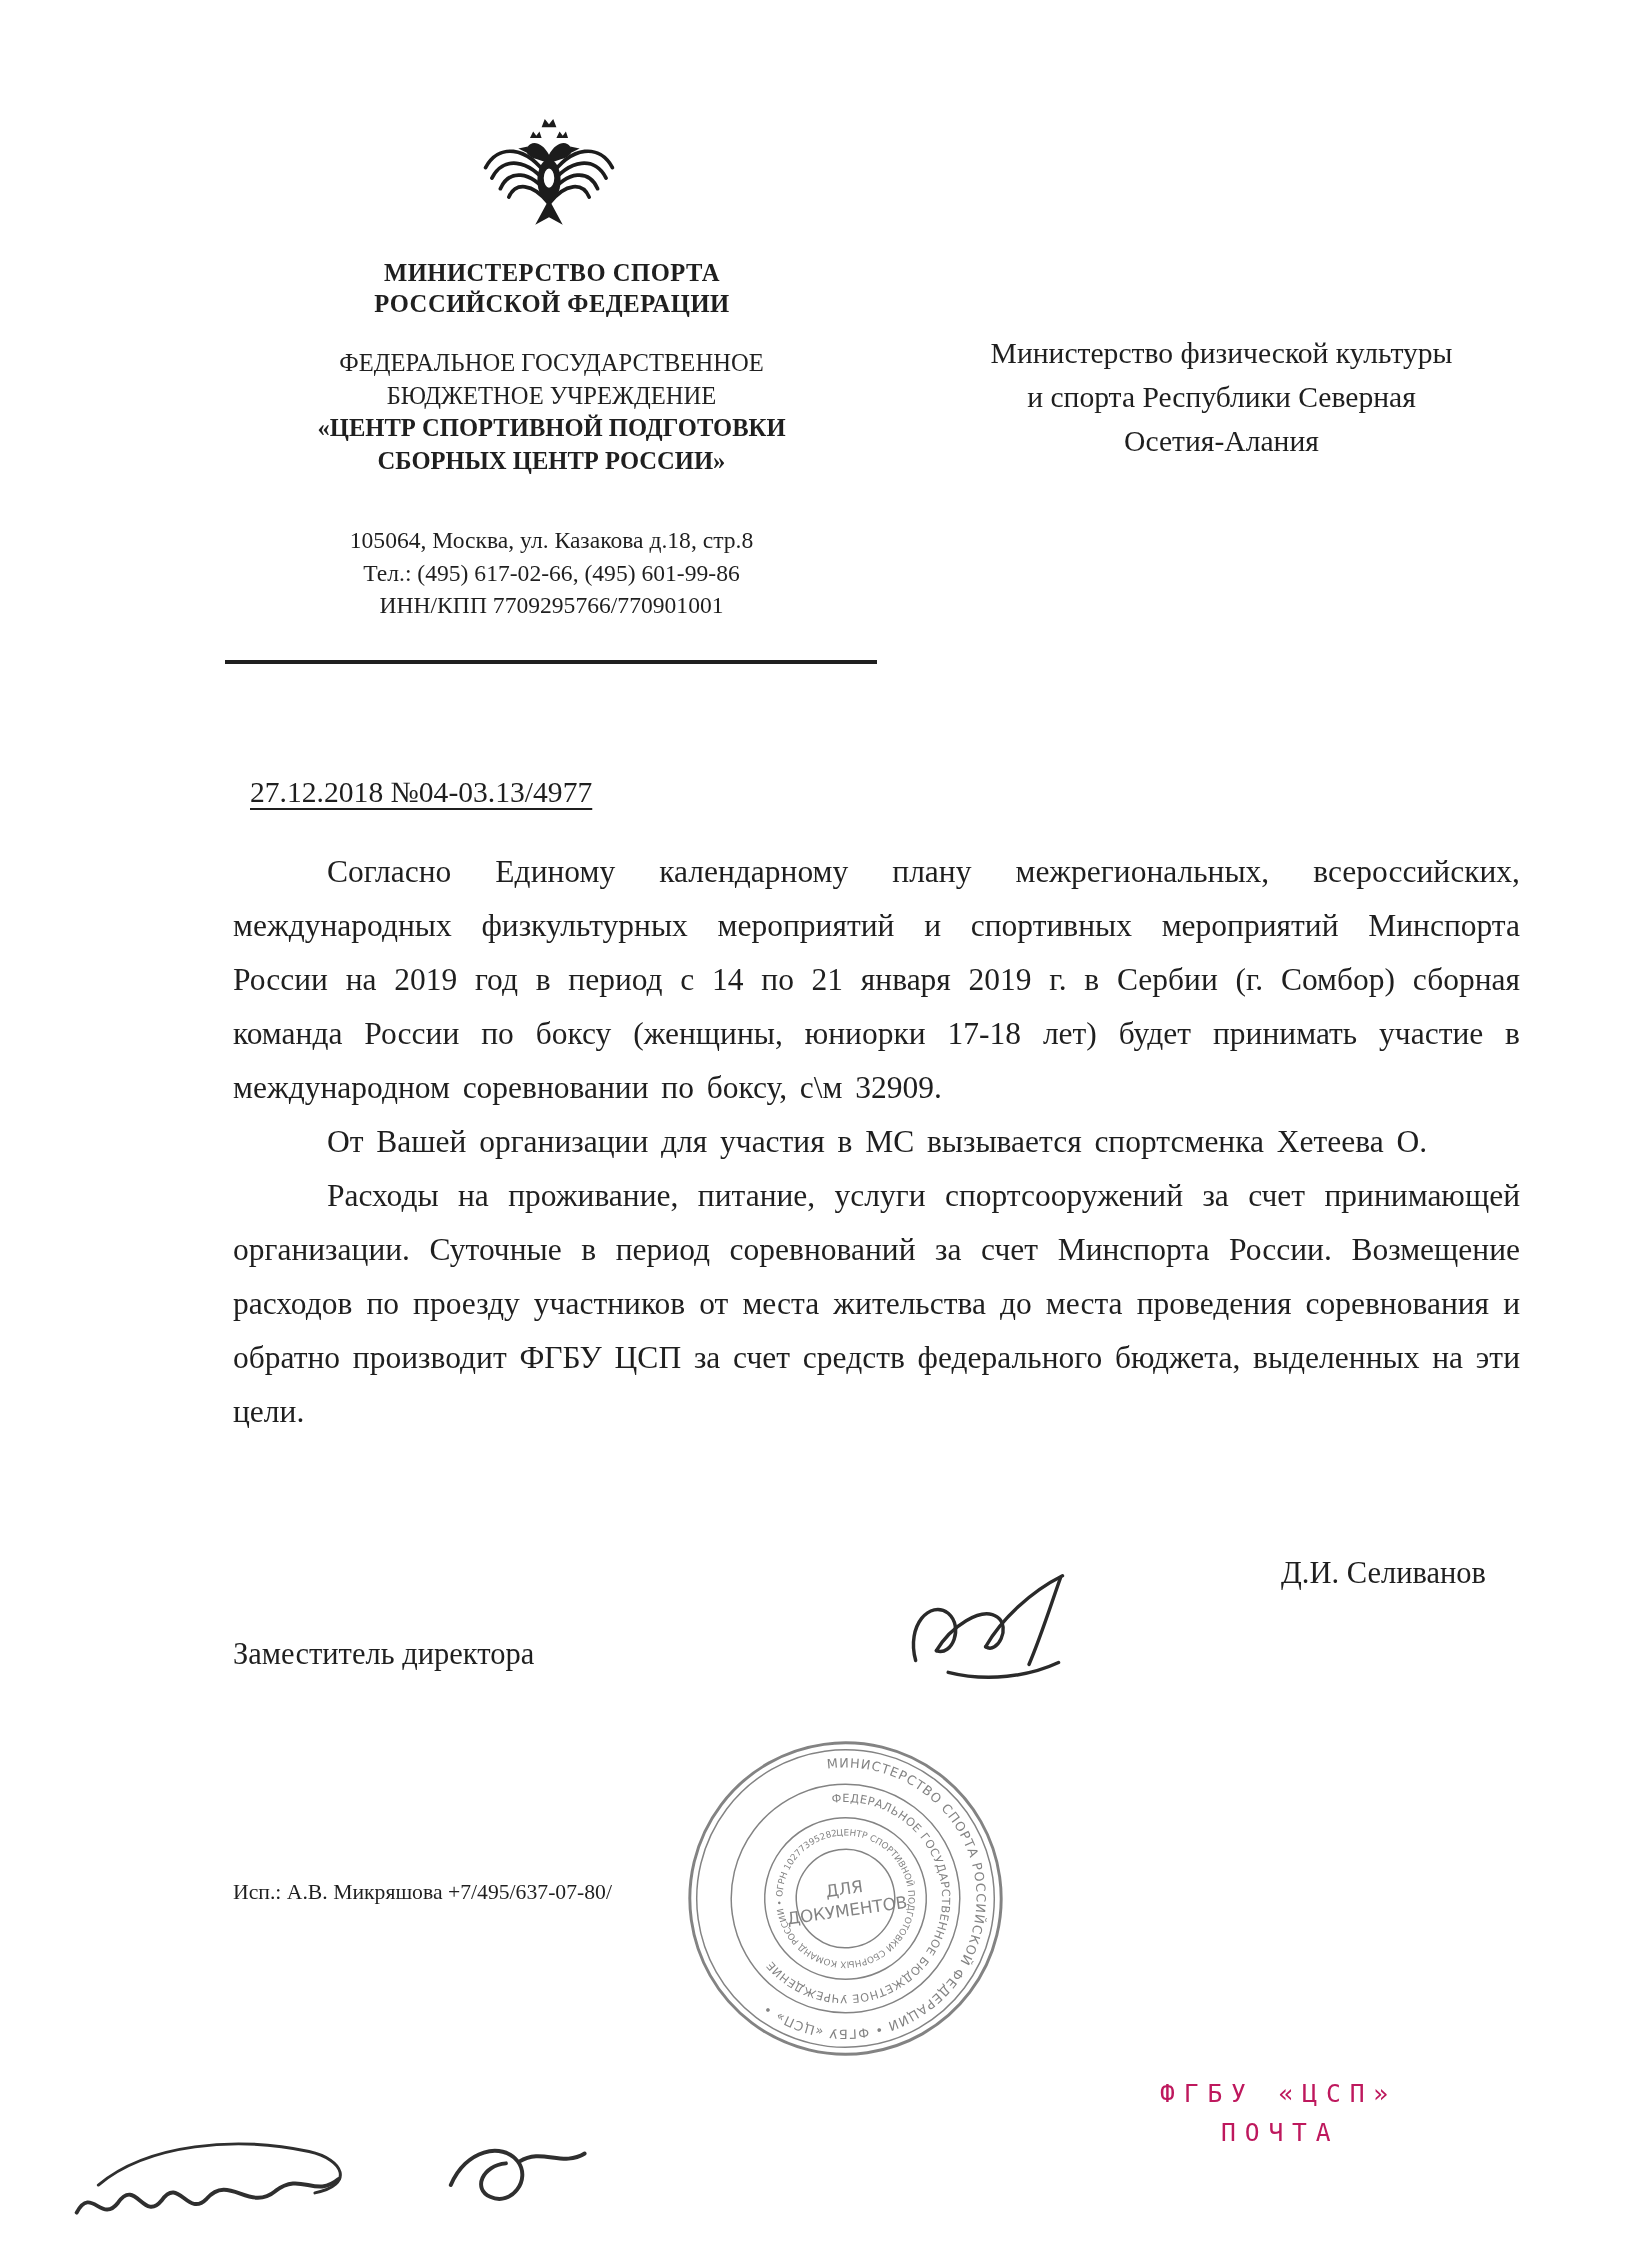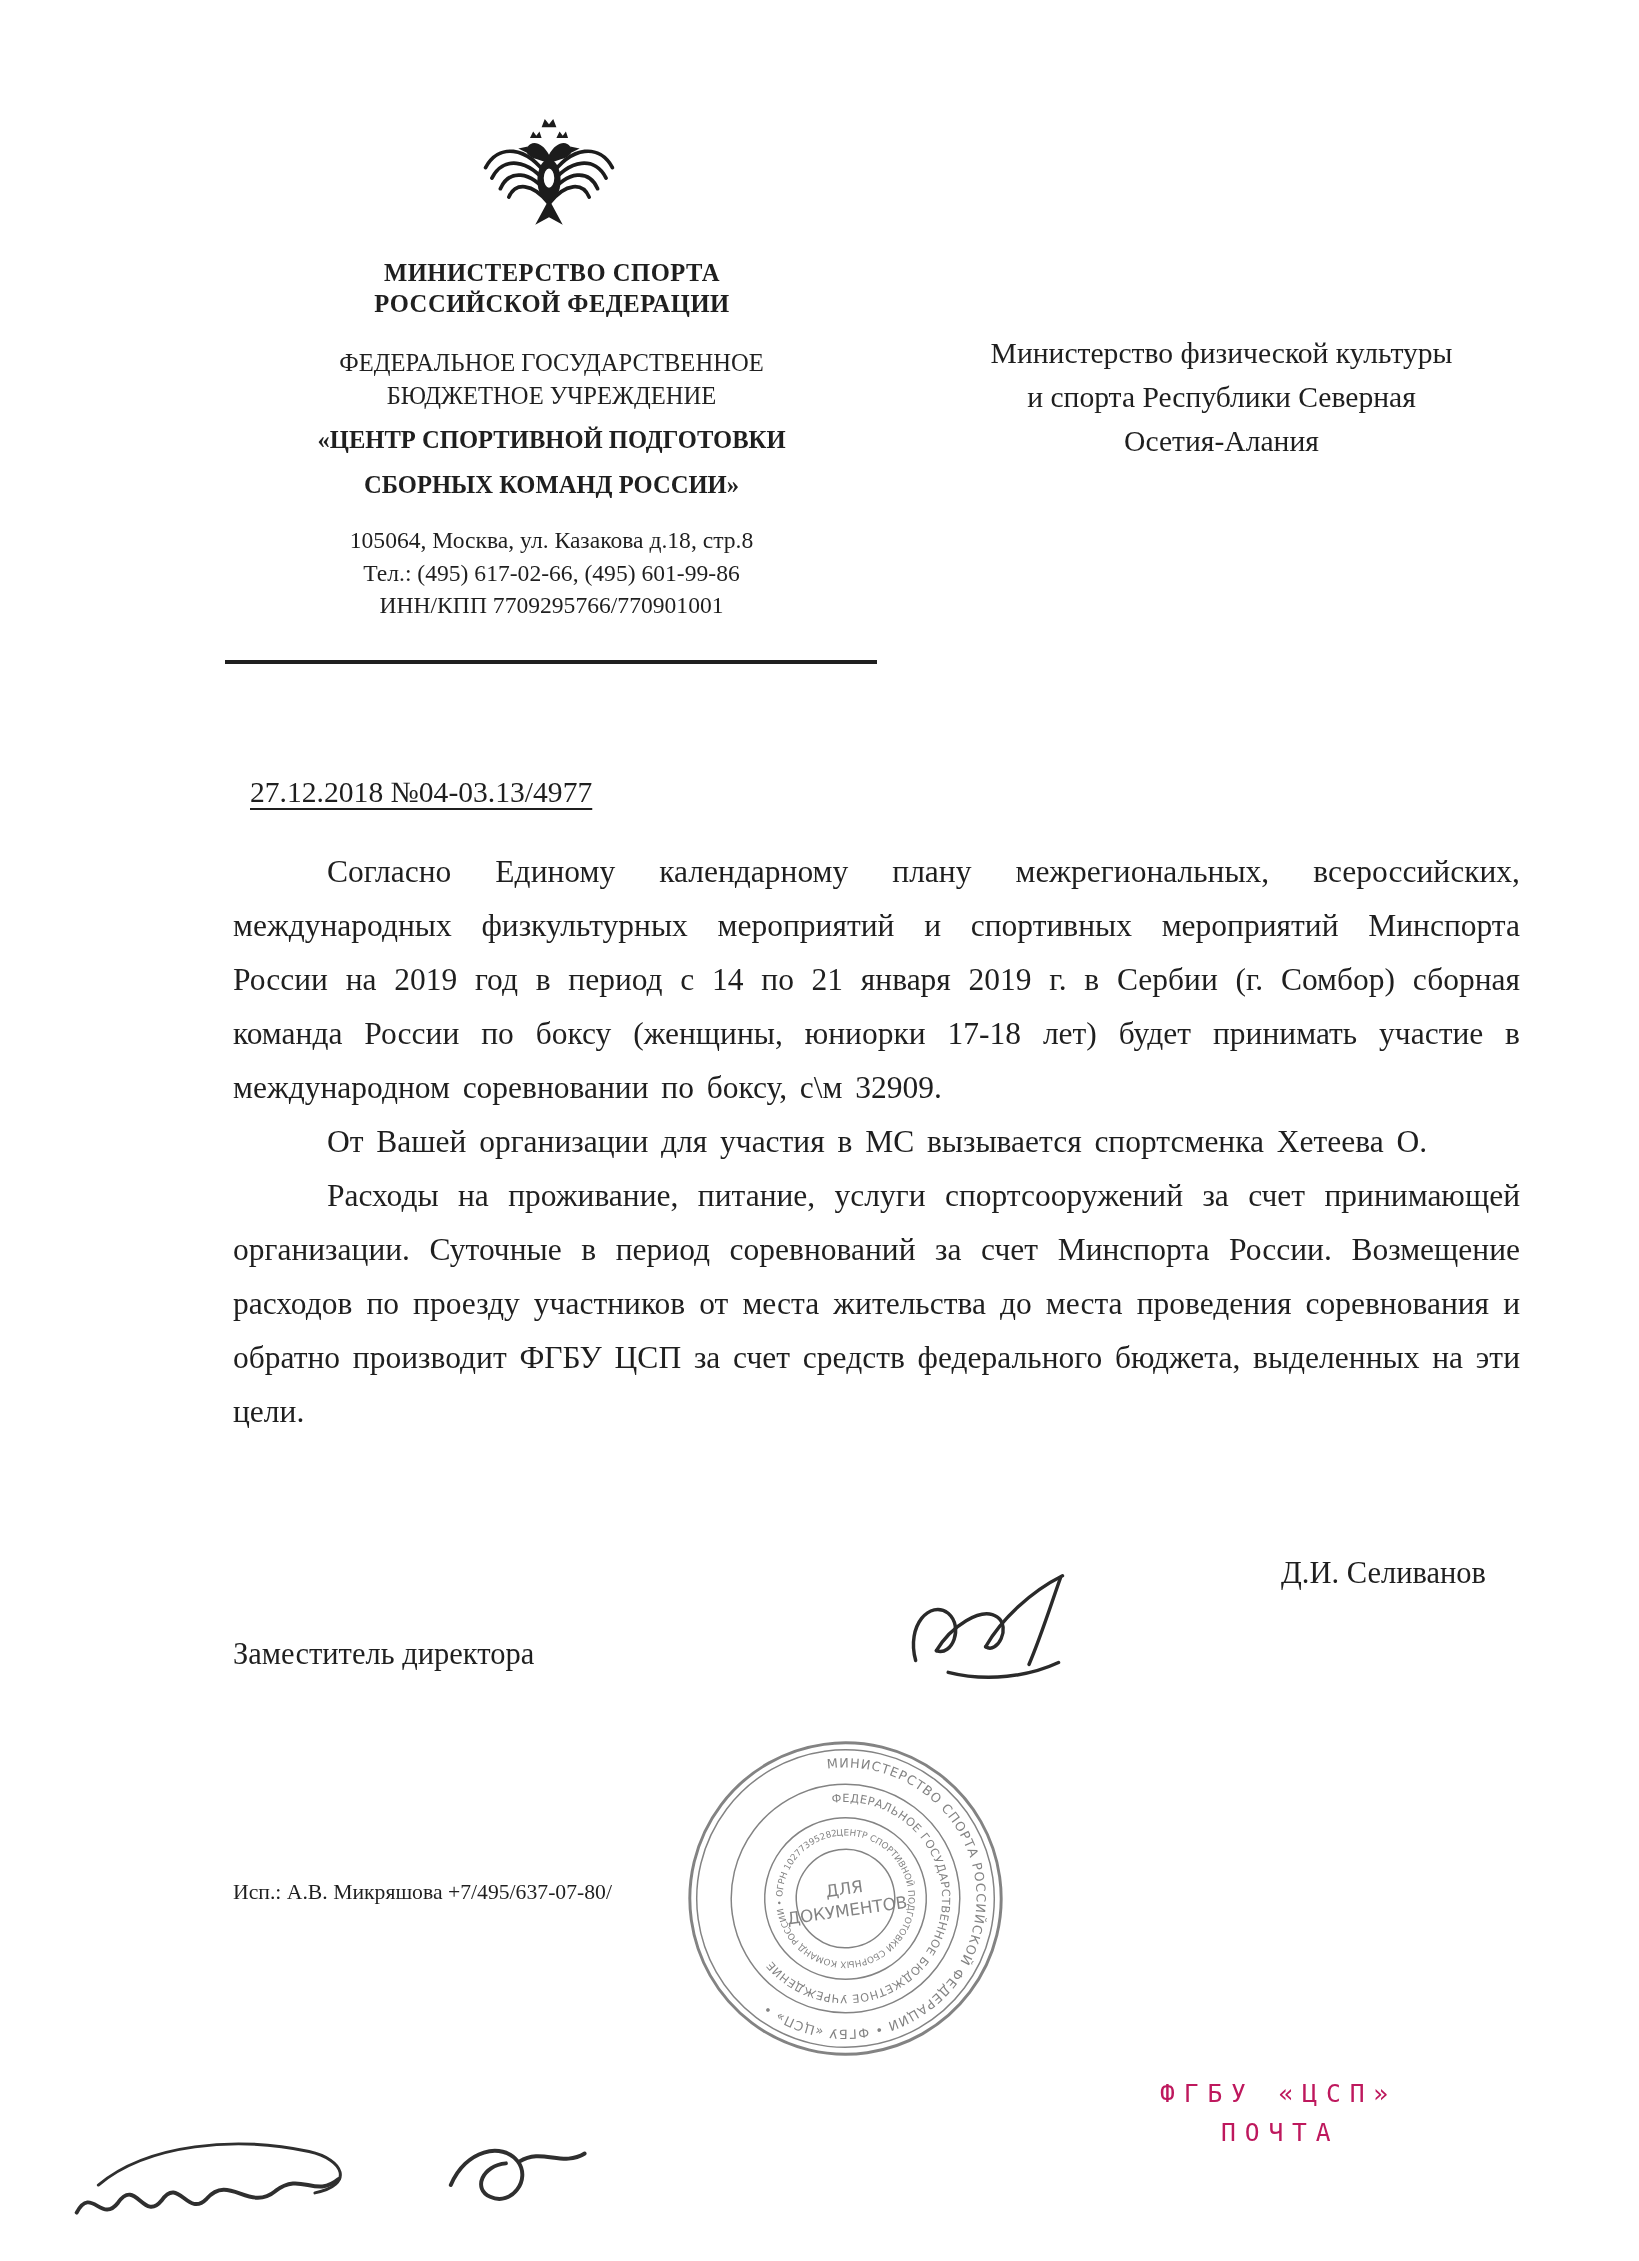--- a/index.html
+++ b/index.html
@@ -8,21 +8,21 @@
     position:relative; width:1639px; height:2262px; background:#ffffff;
     font-family:"Liberation Serif","DejaVu Serif",serif; color:#1f1f1f; overflow:hidden;
   }
   .abs { position:absolute; }
   .center { text-align:center; }
 
   
   .emblem { left:475px; top:95px; width:148px; height:162px; }
   .ministry { left:207px; top:258px; width:690px; font-size:24.6px; font-weight:bold; line-height:30.5px; letter-spacing:0.5px;font-family:Liberation Serif, serif; }
   .org { left:187px; top:347px; width:729px; font-size:24.6px; line-height:32.5px; }
-  .org .b { font-weight:bold;margin-top:12px; }
+  .org .b { font-weight:bold; }
   .contacts { left:187px; top:524px; width:729px; font-size:23.6px; line-height:32.5px; }
   .rule { left:225px; top:660px; width:652px; height:3.9px; background:#1f1f1f; }
 
   
   .recipient { left:936px; top:331px; width:571px; font-size:29.6px; line-height:44px; }
 
   
   .refline { left:250px; top:776px; font-size:29.6px; text-decoration:underline; text-underline-offset:5.9px; }
 
   
@@ -86,21 +86,21 @@
 
   <div class="abs ministry center">
     <div>МИНИСТЕРСТВО СПОРТА</div>
     <div>РОССИЙСКОЙ ФЕДЕРАЦИИ</div>
   </div>
 
   <div class="abs org center">
     <div>ФЕДЕРАЛЬНОЕ ГОСУДАРСТВЕННОЕ</div>
     <div>БЮДЖЕТНОЕ УЧРЕЖДЕНИЕ</div>
     <div class="b">«ЦЕНТР СПОРТИВНОЙ ПОДГОТОВКИ</div>
-    <div class="b">СБОРНЫХ КОМАНД РОССИИ»</div>
+    <div class="b">СБОРНЫХ ЦЕНТР РОССИИ»</div>
   </div>
 
   <div class="abs contacts center">
     <div>105064, Москва, ул. Казакова д.18, стр.8</div>
     <div>Тел.: (495) 617-02-66, (495) 601-99-86</div>
     <div>ИНН/КПП 7709295766/770901001</div>
   </div>
 
   <div class="abs rule"></div>
 

